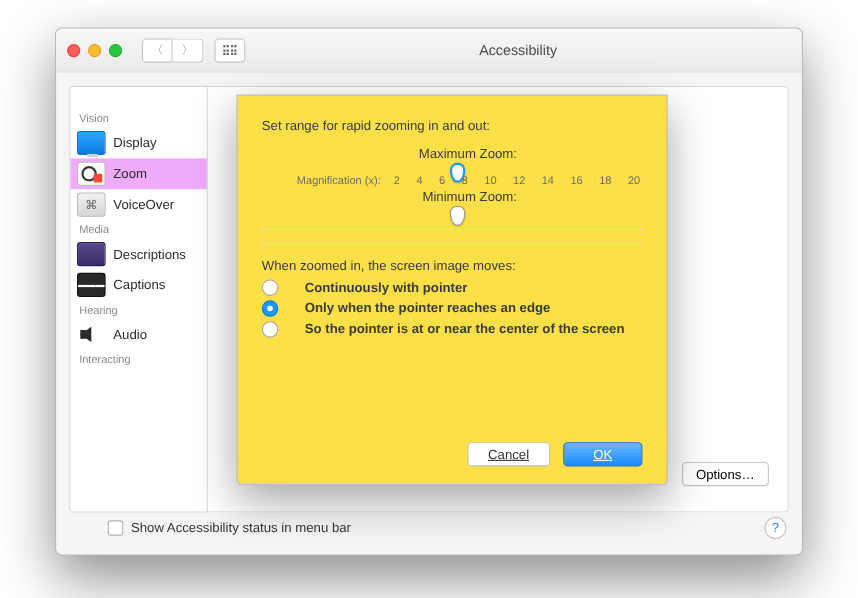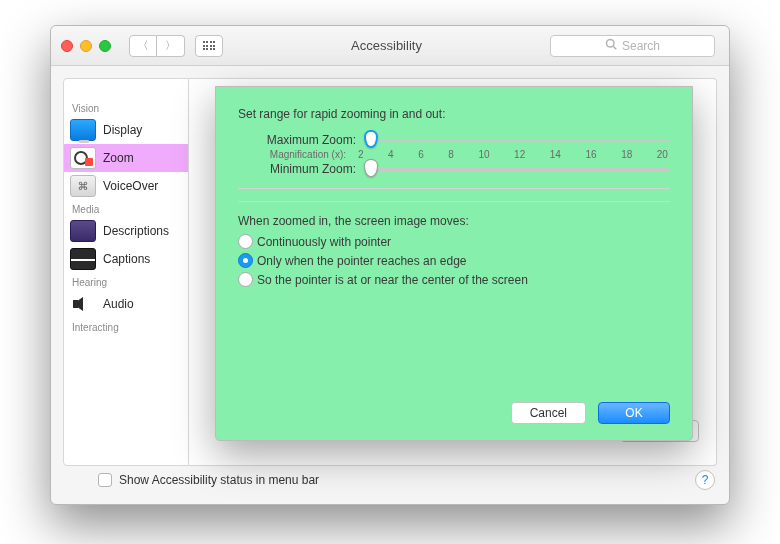--- a/index.html
+++ b/index.html
@@ -66,42 +66,42 @@
   .cbx{width:14px;height:14px;border:1px solid #b4b4b4;border-radius:3px;background:#fff;margin-right:7px;display:inline-flex;align-items:center;justify-content:center;}
   .helpbtn{margin-left:auto;width:20px;height:20px;border-radius:50%;border:1px solid #c4c4c4;background:#fff;color:#2a7cff;font-size:12px;display:flex;align-items:center;justify-content:center;}
 
   .options-btn{
     position:absolute; right:30px; bottom:62px;
     height:22px;padding:0 12px;font-size:12px;background:#fff;border:1px solid #c4c4c4;border-radius:4px;display:flex;align-items:center;
   }
 
   
   .sheet{
-    position:absolute;left:164px;top:60px;width:478px;height:355px;
-    background:#86efac;border:1px solid #bcbcbc;border-radius:0 0 5px 5px;
+    position:absolute;left:164px;top:60px;width:392px;height:355px;
+    background:#fde047;border:1px solid #bcbcbc;border-radius:0 0 5px 5px;
     box-shadow:0 14px 40px rgba(0,0,0,0.35);
     padding:20px 22px 16px;
     font-size:12px;color:#3a3a3a;
   }
   .sheet .heading{margin-bottom:12px;}
-  .slider-row{display:flex;align-items:center;gap:10px;margin:2px 0;}
+  .slider-row{display:flex;align-items:center;gap:10px;margin:2px 0;flex-direction:column;}
   .slider-row .lbl{width:118px;text-align:right;}
   .slider-track{flex:1;height:3px;background:#c8c8c8;border-radius:2px;position:relative;}
   .thumb{position:absolute;top:-7px;width:16px;height:16px;background:#fff;border:1px solid #9a9a9a;border-radius:50%;box-shadow:0 1px 2px rgba(0,0,0,.2);}
   .thumb.blue{border:2px solid #1a9af5;top:-8px;}
   .thumb.pointed{width:14px;height:18px;border-radius:50% 50% 50% 50% / 40% 40% 70% 70%;top:-9px;}
   .mag-label{font-size:10px;color:#6a6a6a;width:118px;text-align:right;padding-right:10px;display:inline-block}
   .hr{height:1px;background:#d4d4d4;margin:12px 0;}
   .check-row{display:flex;align-items:center;gap:7px;margin:4px 0;}
   .radio{width:15px;height:15px;border:1px solid #a8a8a8;border-radius:50%;background:#fff;display:inline-flex;align-items:center;justify-content:center;flex:none;}
   .radio.sel{background:#1a9af5;border-color:#0a7ee0;}
   .radio.sel::after{content:"";width:5px;height:5px;border-radius:50%;background:#fff;}
-  .opt{display:flex;align-items:center;gap:4px;margin:4px 0;}
+  .opt{display:flex;gap:24px;margin:4px 0;font-weight:bold;}
   .btnrow{position:absolute;right:22px;bottom:16px;display:flex;gap:12px;}
-  .btn{height:22px;min-width:72px;padding:0 18px;border-radius:4px;font-size:12px;display:flex;align-items:center;justify-content:center;}
+  .btn{height:22px;min-width:72px;padding:0 18px;border-radius:4px;font-size:12px;display:flex;align-items:center;justify-content:center;text-decoration:underline;}
   .btn.default{background:linear-gradient(#6ab7ff,#1a8cff);color:#fff;border:1px solid #0b6fe0;}
   .btn.normal{background:#fff;border:1px solid #c4c4c4;color:#333;}
 </style>
 </head>
 <body>
 
 <div class="window">
 
   <div class="titlebar">
     <div class="traffic">
@@ -127,29 +127,20 @@
           <span></span>
           <span></span>
           <span></span>
         <span></span>
           <span></span>
           <span></span>
           <span></span>
       </div>
     </div>
     <div class="title">Accessibility</div>
-    <div class="search">
-      <span>
-        <svg width="12" height="12" viewBox="0 0 16 16">
-            <circle cx="7" cy="7" r="5" fill="none" stroke="#b4b4b4" stroke-width="2"></circle>
-            <line x1="11" y1="11" x2="15" y2="15" stroke="#b4b4b4" stroke-width="2"></line>
-          </svg>
-      </span>
-      <span>Search</span>
-    </div>
   </div>
 
   <div class="body">
     <div class="sidebar">
       <div class="group-label">Vision</div>
       <div class="side-item">
         <div class="side-icon icon-display"></div>
         <span>Display</span>
       </div>
       <div class="side-item sel">

